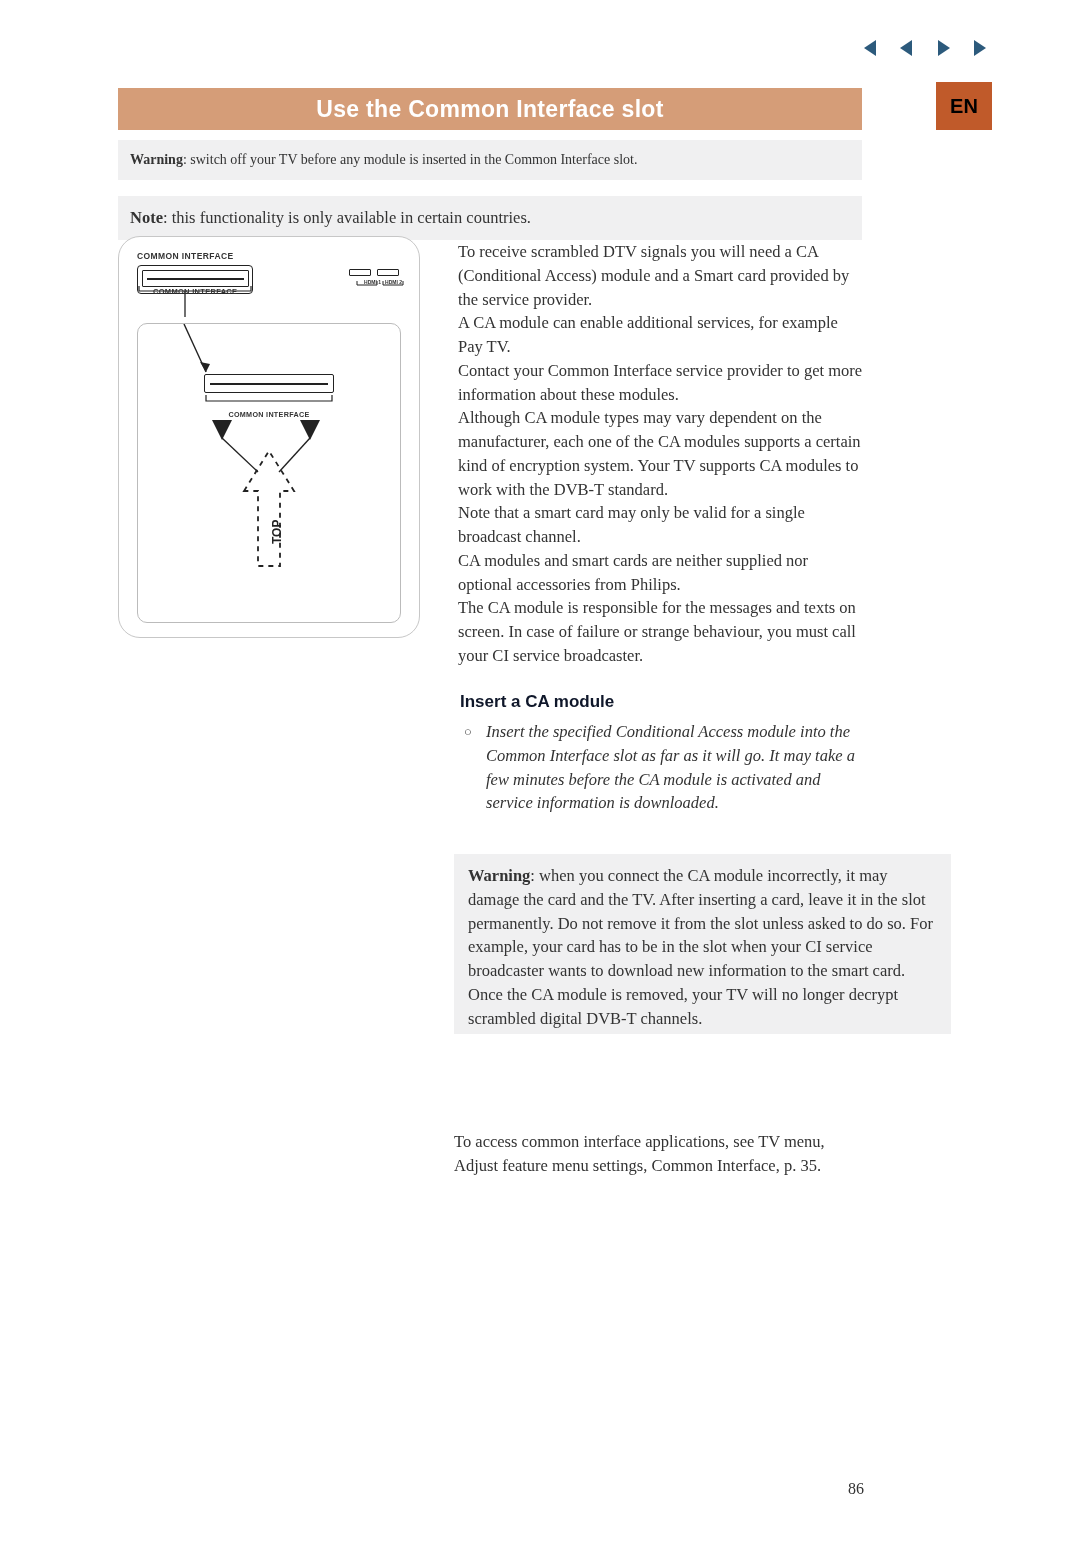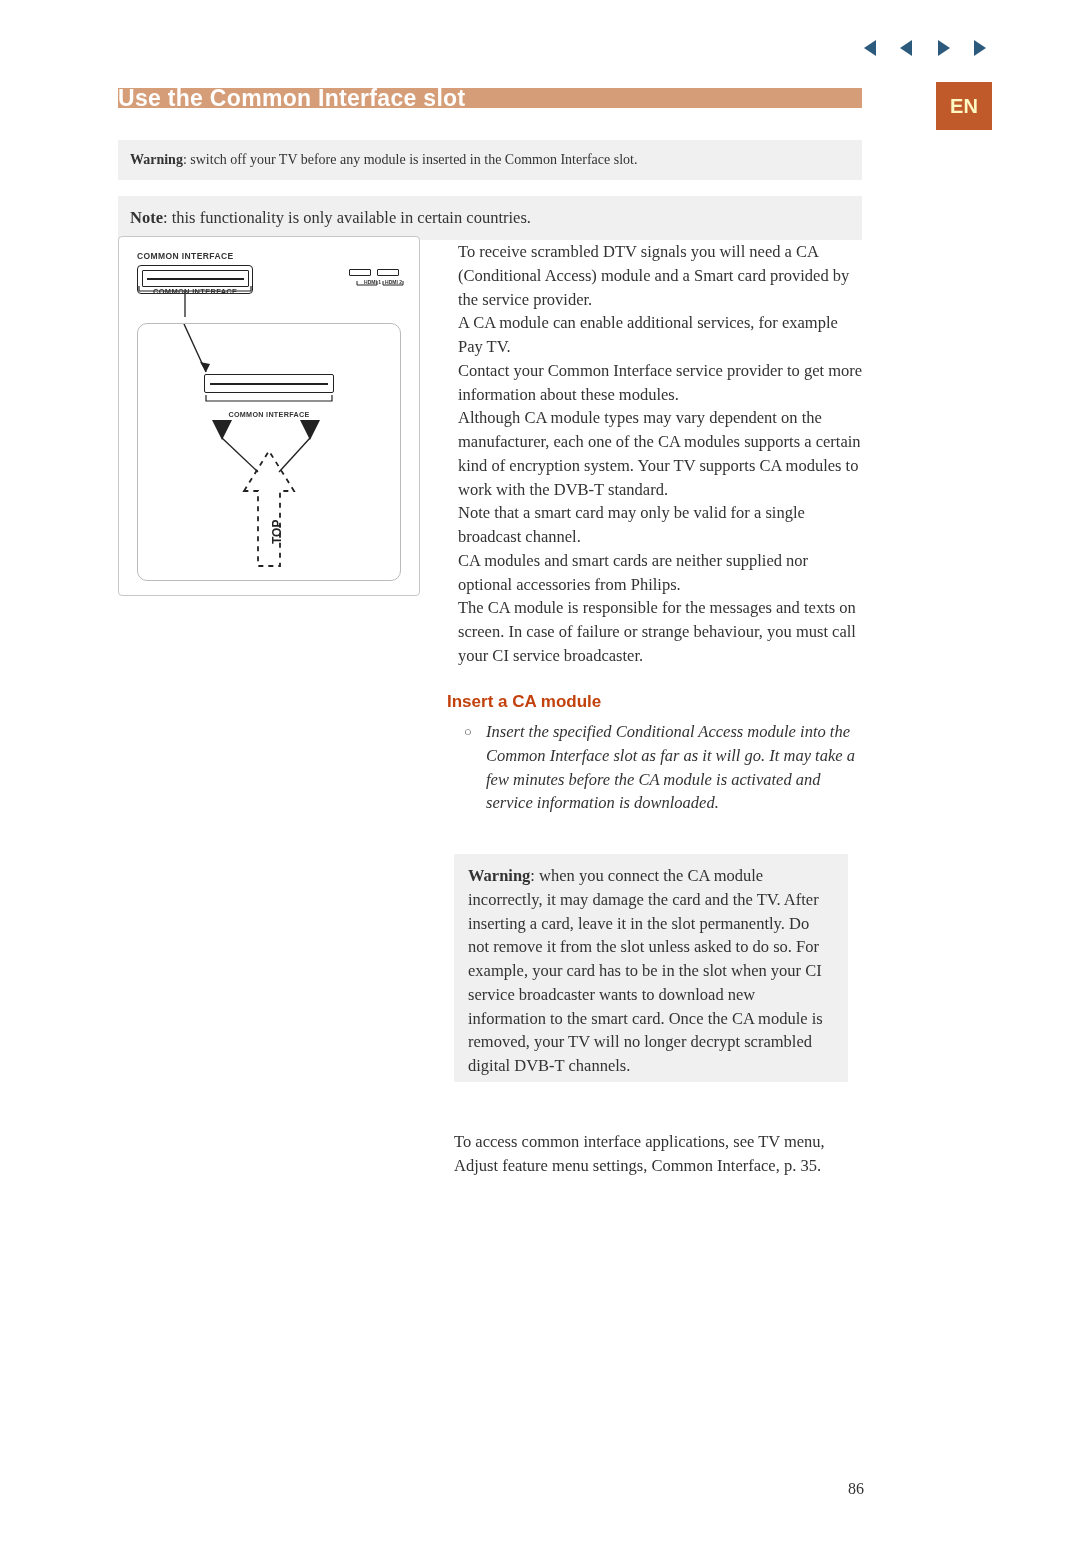--- a/index.html
+++ b/index.html
@@ -24,39 +24,39 @@
       align-items: center;
     }
     .nav-icons svg {
       display: block;
     }
     .title-band {
       position: absolute;
       top: 88px;
       left: 118px;
       right: 218px;
-      height: 20px;
+      height: 42px;
       background: #d59d78;
       color: #fff;
       font-family: 'Trebuchet MS', 'Segoe UI', sans-serif;
       font-weight: bold;
       font-size: 23px;
       display: flex;
       align-items: center;
-      justify-content: flex-start;
+      justify-content: center;
       letter-spacing: 0.3px;
     }
     .lang-badge {
       position: absolute;
       top: 82px;
       right: 88px;
       width: 56px;
       height: 48px;
       background: #c05a2a;
-      color: #fef9c3;
+      color: #000000;
       font-family: 'Trebuchet MS', sans-serif;
       font-weight: bold;
       font-size: 20px;
       display: flex;
       align-items: center;
       justify-content: center;
     }
     .warning-box {
       position: absolute;
       top: 140px;
@@ -75,23 +75,23 @@
       background: #f0f0f1;
       padding: 10px 12px;
       font-size: 16.5px;
       line-height: 1.45;
     }
     .illustration {
       position: absolute;
       top: 236px;
       left: 118px;
       width: 302px;
-      height: 360px;
+      height: 402px;
       border: 1px solid #c7c7c7;
-      border-radius: 4px;
+      border-radius: 22px;
       background: #fff;
     }
     .ill-top-panel {
       position: absolute;
       top: 14px;
       left: 18px;
       right: 18px;
       font-size: 8px;
       font-family: Arial, sans-serif;
       font-weight: bold;
@@ -221,24 +221,24 @@
       font-size: 16.5px;
       line-height: 1.44;
       color: #333;
     }
     .body-text p {
       margin: 4px;
     }
     .insert-heading {
       position: absolute;
       top: 692px;
-      left: 447px;
+      left: 460px;
       font-size: 17px;
       font-weight: bold;
-      color: #c2410c;
+      color: #0f172a;
       font-family: 'Trebuchet MS', sans-serif;
     }
     .insert-list {
       position: absolute;
       top: 720px;
       left: 454px;
       width: 414px;
       font-size: 16.5px;
       line-height: 1.44;
     }
@@ -250,21 +250,21 @@
     }
     .insert-list .li-text {
       padding-left: 32px;
       display: block;
       font-style: italic;
     }
     .warning2-box {
       position: absolute;
       top: 854px;
       left: 454px;
-      width: 394px;
+      width: 497px;
       background: #f0f0f1;
       padding: 10px 14px 4px 14px;
       font-size: 16.5px;
       line-height: 1.44;
     }
     .closing-text {
       position: absolute;
       top: 1130px;
       left: 454px;
       width: 414px;

